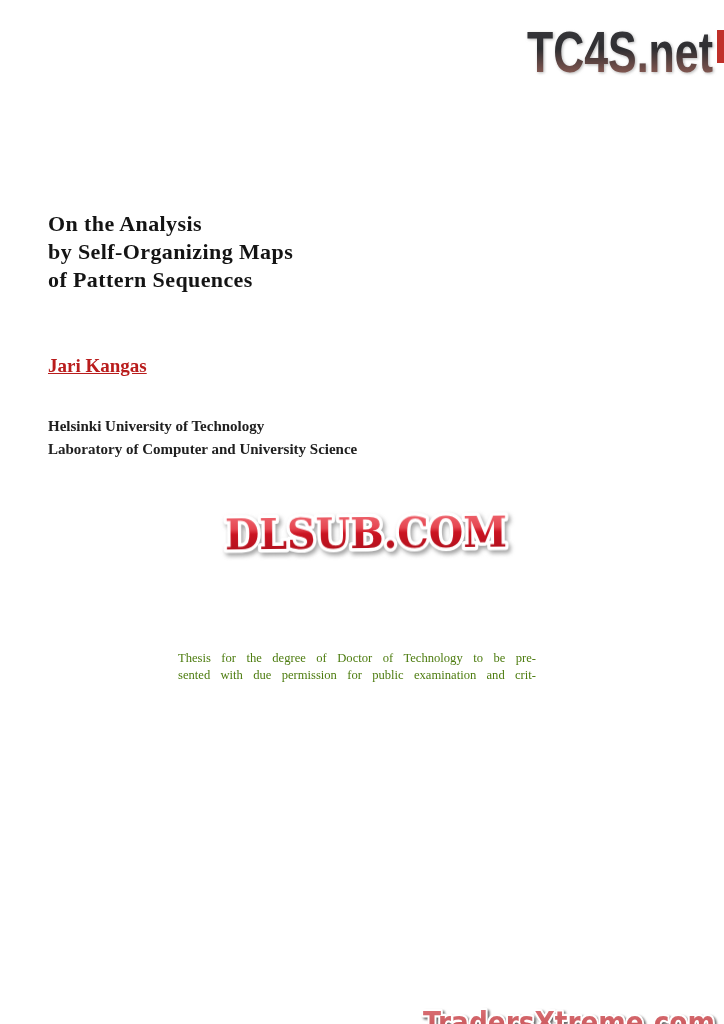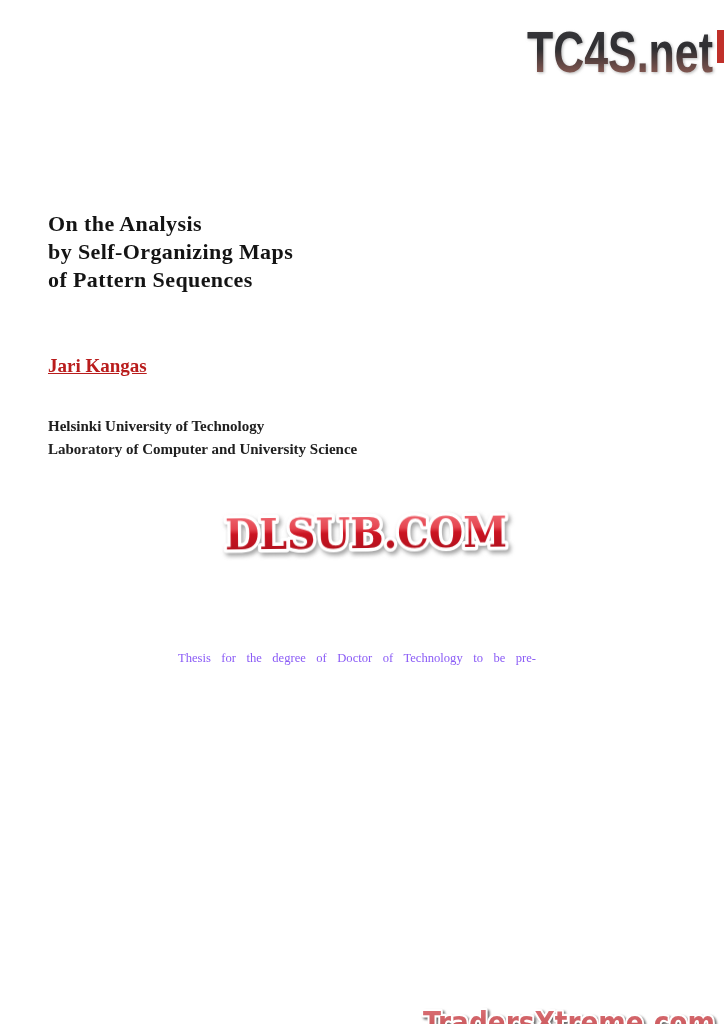--- a/index.html
+++ b/index.html
@@ -49,21 +49,21 @@
   }
 
   
   .thesis-block {
     position: absolute;
     left: 178px;
     top: 626px;
     width: 358px;
     font-size: 12.6px;
     line-height: 17.3px;
-    color: #8b5cf6;
+    color: #4d7c0f;
   }
   .thesis-line.just {
     text-align: justify;
     text-align-last: justify;
   }
   .thesis-line.last {
     text-align: left;
   }
 
   
@@ -132,20 +132,21 @@
         <stop offset="0.40" stop-color="#e54550"></stop>
         <stop offset="0.50" stop-color="#cb1422"></stop>
         <stop offset="1" stop-color="#a60f1b"></stop>
       </linearGradient>
     </defs>
     <text x="150" y="45" text-anchor="middle" font-family="DejaVu Serif, serif" font-weight="bold" font-size="43" textLength="282" lengthAdjust="spacingAndGlyphs" fill="url(#gDl)" stroke="#ffffff" stroke-width="7" stroke-linejoin="round" paint-order="stroke" style="filter: drop-shadow(2px 3px 2px rgba(110,110,110,0.65));">DLSUB.COM</text>
   </svg>
 
   <div class="thesis-block">
     <div class="thesis-line just">Thesis for the degree of Doctor of Technology to be pre-</div>
+    <div class="thesis-line just">sented with due permission for public examination and crit-</div>
   </div>
 
   <svg class="traders-logo" width="302" height="46" viewBox="0 0 302 46">
     <defs>
       <linearGradient id="gTx" x1="0" y1="0" x2="0" y2="1">
         <stop offset="0" stop-color="#dd7479"></stop>
         <stop offset="1" stop-color="#c04a4e"></stop>
       </linearGradient>
     </defs>
     <text x="151" y="33" text-anchor="middle" font-family="DejaVu Sans, sans-serif" font-weight="bold" font-size="31" textLength="292" lengthAdjust="spacingAndGlyphs" fill="url(#gTx)" stroke="#ffffff" stroke-width="4.5" stroke-linejoin="round" paint-order="stroke" style="filter: drop-shadow(2px 2px 1px rgba(70,70,70,0.8));">TradersXtreme.com</text>

